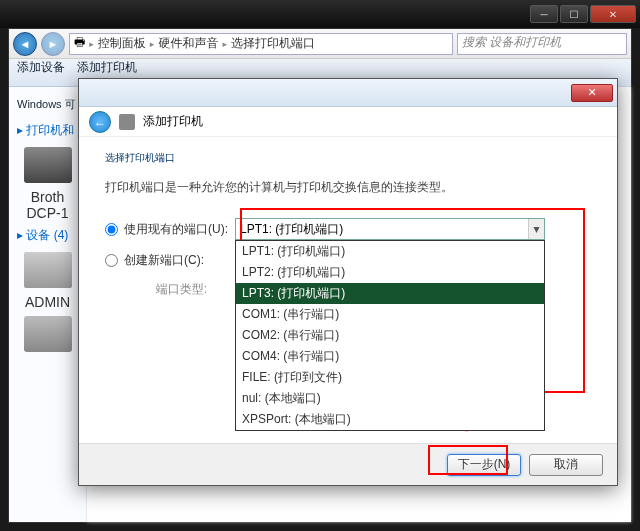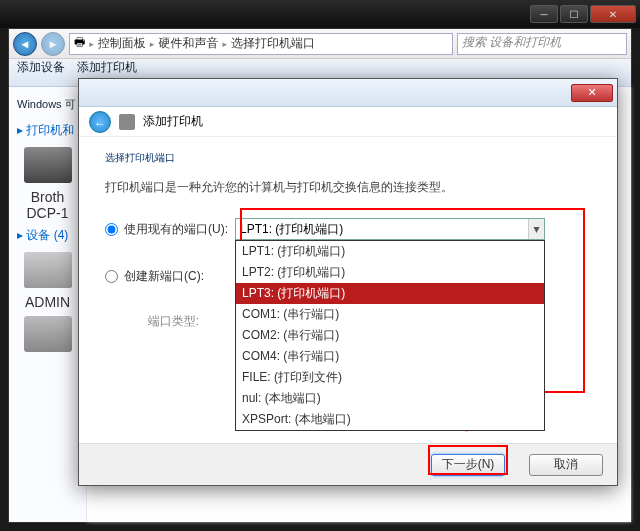--- a/index.html
+++ b/index.html
@@ -26,34 +26,34 @@
 .content{flex:1;background:#fff;filter:blur(2px);opacity:.5}
 .dialog{position:absolute;top:78px;left:78px;width:540px;height:408px;background:#fff;border:1px solid #555;box-shadow:0 4px 20px rgba(0,0,0,.5)}
 .dlgtitle{height:28px;background:linear-gradient(#eef4fb,#d8e4f2);border-bottom:1px solid #bcd;display:flex;align-items:center;justify-content:flex-end;padding:0 4px}
 .dlgclose{width:42px;height:18px;background:linear-gradient(#e77,#b33);border:1px solid #922;border-radius:2px;color:#fff;display:flex;align-items:center;justify-content:center;font-size:11px}
 .dlghdr{height:30px;display:flex;align-items:center;padding:0 10px;gap:8px;border-bottom:1px solid #eee}
 .backarr{width:22px;height:22px;border-radius:50%;background:radial-gradient(#6bf,#28c);border:1px solid #17a;color:#fff;display:flex;align-items:center;justify-content:center;font-size:12px}
 .prnicon{width:16px;height:16px;background:#888;border-radius:2px}
 .dlgbody{padding:14px 26px}
 .h1{color:#036;font-size:10px;margin-bottom:14px}
 .desc{color:#404040;margin-bottom:22px}
-.row{display:flex;margin-bottom:28px}
+.row{display:flex;margin-bottom:12px}
 .radio{width:130px;display:flex;align-items:center;gap:6px;color:#333}
 .radio input{margin:0}
-.lbl{width:130px;color:#888;text-align:right;padding-right:36px}
+.lbl{width:130px;color:#888;text-align:right;padding-right:28px}
 .combo-wrap{position:relative;flex:1}
 .redbox{position:absolute;border:2px solid red;pointer-events:none}
 .redbox.big{top:208px;left:240px;width:345px;height:185px}
 .redbox.small{top:445px;left:428px;width:80px;height:30px}
 .combo{width:310px;height:22px;border:1px solid #7a9;background:#fff;display:flex;align-items:center;padding:0 4px;justify-content:space-between}
 .combo .arr{width:16px;text-align:center;color:#555;background:#eee;border-left:1px solid #ccc;margin-right:-4px;height:100%;line-height:20px}
 .droplist{position:absolute;top:22px;left:0;width:310px;border:1px solid #333;background:#fff;z-index:10}
 .opt{padding:2px 6px;color:#333}
-.opt.sel{background:#b91c1c;color:#fff}
-.dlgfoot{position:absolute;bottom:0;left:0;right:0;height:42px;background:#f0f0f0;border-top:1px solid #ddd;display:flex;align-items:center;justify-content:flex-end;padding:0 14px;gap:24px}
+.opt.sel{background:#14532d;color:#fff}
+.dlgfoot{position:absolute;bottom:0;left:0;right:0;height:42px;background:#f0f0f0;border-top:1px solid #ddd;display:flex;align-items:center;justify-content:flex-end;padding:0 14px;gap:8px}
 .btn{min-width:74px;height:22px;border:1px solid #888;background:linear-gradient(#fefefe,#e4e4e4);border-radius:3px;display:flex;align-items:center;justify-content:center;color:#333}
 .btn.primary{border-color:#3a7bd5;box-shadow:0 0 3px #6af}
 .arrow{position:absolute;top:380px;left:380px;width:100px;height:60px;pointer-events:none}
 </style>
 </head>
 <body>
 
 <div class="titlebar">
   <div class="winbtn">─</div>
   <div class="winbtn">☐</div>

